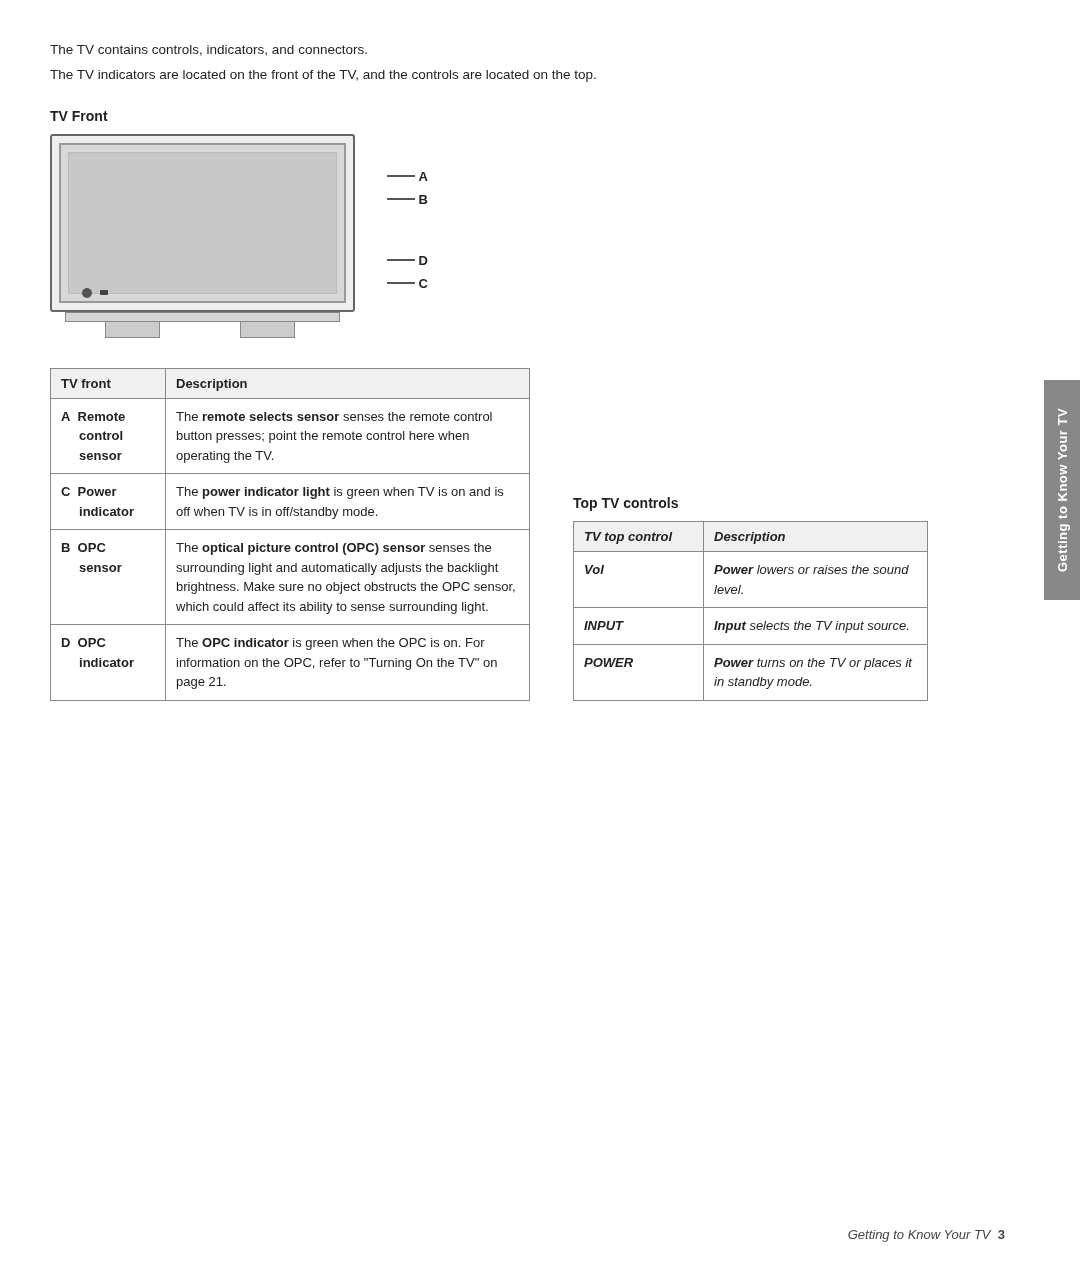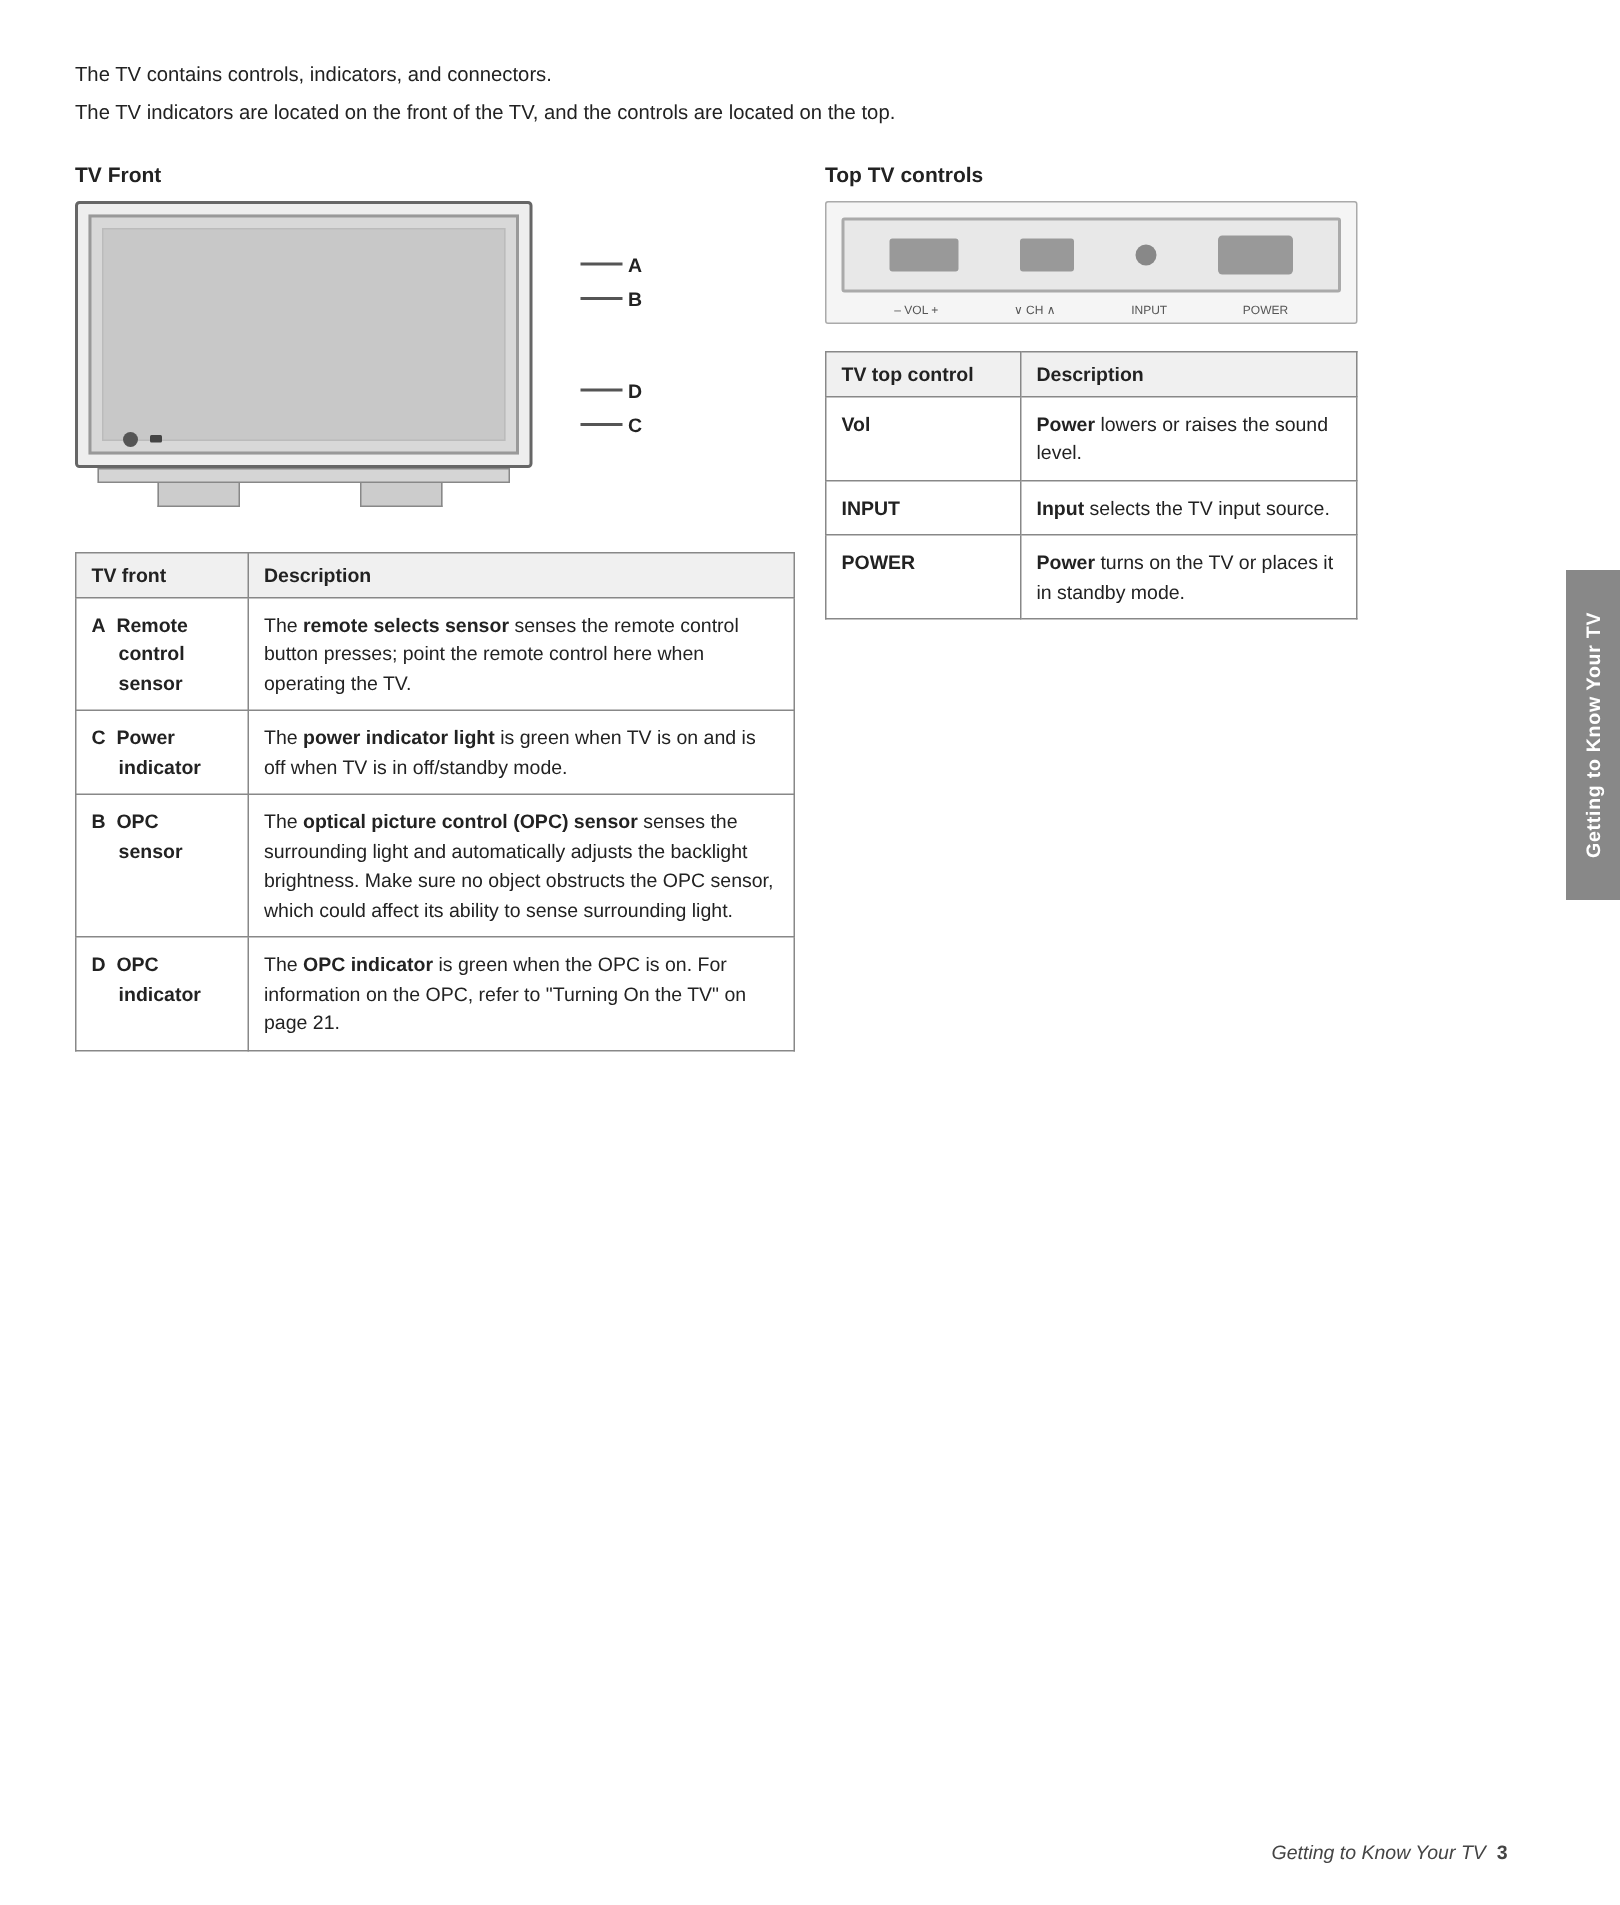--- a/index.html
+++ b/index.html
@@ -27,22 +27,23 @@
     }
 
     .intro-text {
       font-size: 13.5px;
       margin-bottom: 5px;
       line-height: 1.5;
     }
 
     .two-col {
       display: flex;
-      gap: 20px;
+      gap: 43px;
       margin-top: 20px;
+      align-items: flex-end;
     }
 
     .left-col {
       width: 480px;
       flex-shrink: 0;
     }
 
     .right-col {
       flex: 1;
     }
@@ -72,20 +73,21 @@
     table td {
       border: 1.5px solid #888;
       padding: 8px 10px;
       vertical-align: top;
       line-height: 1.5;
     }
 
     
     .right-table {
       width: 360px;
+      font-style: italic;
     }
 
     .right-table th:first-child {
       width: 120px;
     }
 
     
     .side-tab {
       position: absolute;
       right: 0;
@@ -230,47 +232,20 @@
               The <strong>OPC indicator</strong> is green when the OPC is on. For information on the OPC, refer to "Turning On the TV" on page 21.
             </td>
           </tr>
         </tbody>
       </table>
     </div>
 
     <div class="right-col">
       <p class="section-heading">Top TV controls</p>
 
-      <div style="border:1.5px solid #aaa; width:355px; height:82px; background:#f5f5f5; position:relative; margin-bottom:18px; border-radius:2px;">
-
-        <div style="position:absolute; top:10px; left:10px; right:10px; height:50px; border:2px solid #aaa; border-radius:2px; background:#e8e8e8;">
-
-          <div style="display:flex; align-items:center; justify-content:space-around; height:100%; padding:0 10px;">
-
-            <div style="display:flex; flex-direction:column; align-items:center; gap:2px;">
-              <div style="width:46px; height:22px; background:#999; border-radius:2px;"></div>
-            </div>
-
-            <div style="display:flex; flex-direction:column; align-items:center; gap:2px;">
-              <div style="width:36px; height:22px; background:#999; border-radius:2px;"></div>
-            </div>
-
-            <div style="width:14px; height:14px; border-radius:50%; background:#888;"></div>
-
-            <div style="width:50px; height:26px; background:#999; border-radius:3px;"></div>
-          </div>
-        </div>
-
-        <div style="position:absolute; bottom:4px; left:0; right:0; display:flex; justify-content:space-around; padding: 0 20px; font-size:8px; color:#555;">
-          <span>– VOL +</span>
-          <span>∨ CH ∧</span>
-          <span>INPUT</span>
-          <span>POWER</span>
-        </div>
-      </div>
 
       <table class="right-table" style="width:355px;">
         <thead>
           <tr>
             <th style="width:130px;">TV top control</th>
             <th>Description</th>
           </tr>
         </thead>
         <tbody>
 

